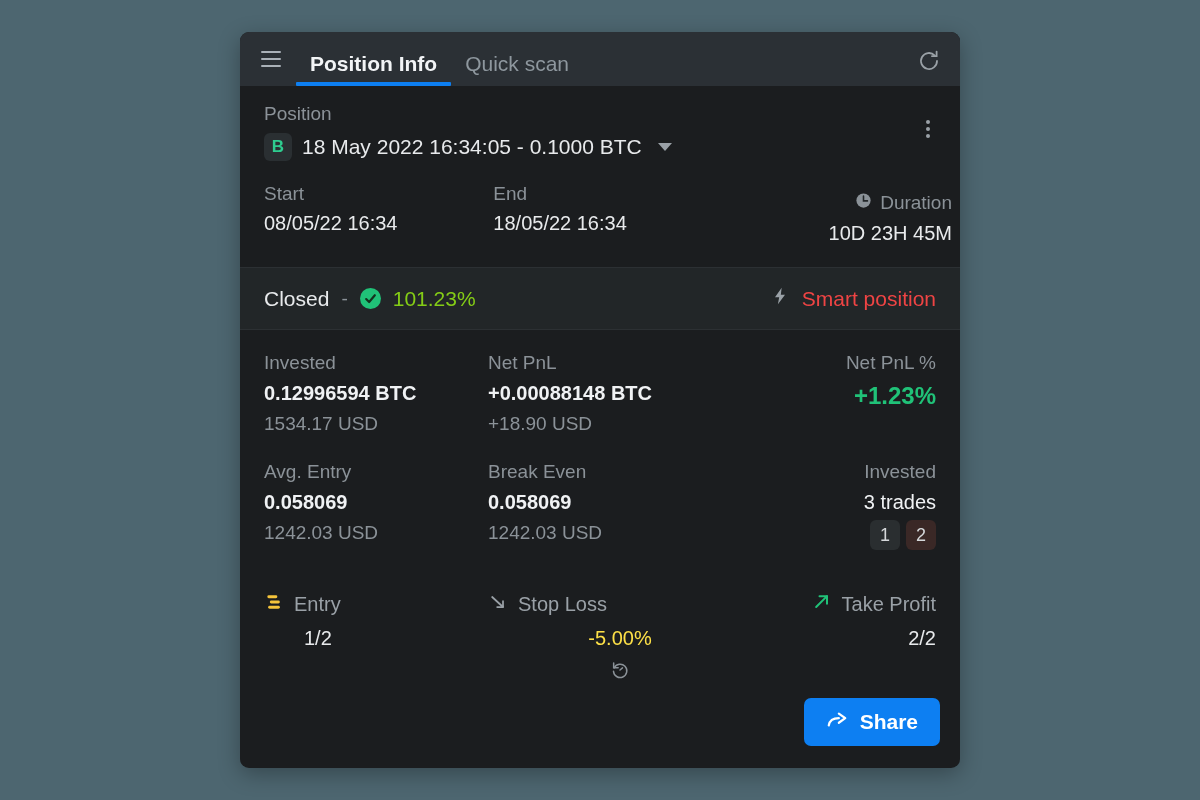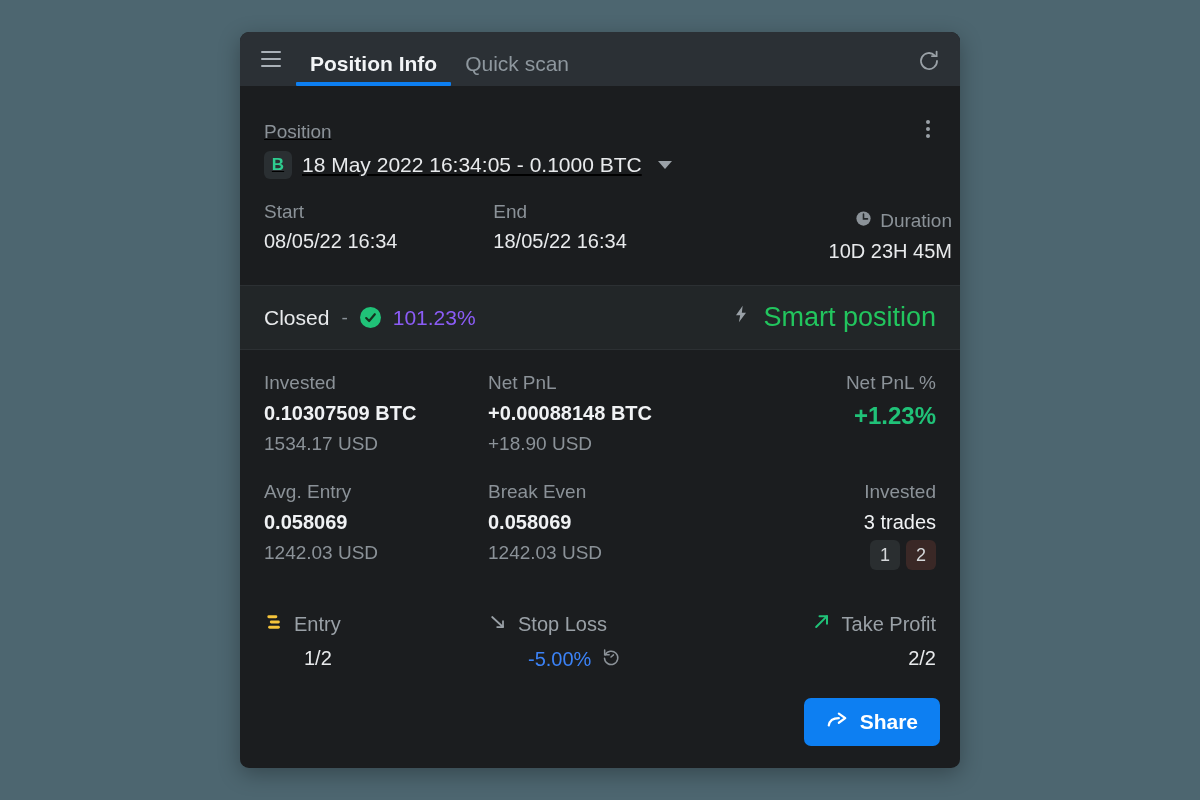--- a/index.html
+++ b/index.html
@@ -52,21 +52,21 @@
   }
   .refresh {
     position: absolute; right: 16px; top: 14px;
     width: 30px; height: 30px; cursor: pointer;
     display: flex; align-items: center; justify-content: center;
   }
 
   
   .body { flex: 1; display: flex; flex-direction: column; }
 
-  .pos-block { padding: 35px 24px 18px 24px; position: relative; text-decoration: underline; }
+  .pos-block { padding: 17px 24px 18px 24px; position: relative; }
   .lbl { font-size: 19px; color: #8b9298; }
   .pos-line { display: flex; align-items: center; gap: 10px; margin-top: 8px; }
   .bbadge {
     width: 28px; height: 28px; border-radius: 6px;
     background: #2a2f32; color: #2ecc8f;
     font-size: 17px; font-weight: bold;
     display: flex; align-items: center; justify-content: center;
   }
   .pos-text { font-size: 21px; color: #e8eaec; }
   .caret {
@@ -95,22 +95,22 @@
     padding: 16px 24px;
     display: flex; align-items: center; justify-content: space-between;
   }
   .status-left { display: flex; align-items: center; gap: 12px; }
   .status-word { font-size: 21px; color: #e8eaec; }
   .dash { font-size: 19px; color: #8b9298; }
   .chk {
     width: 21px; height: 21px; border-radius: 50%;
     background: #20c278; display: flex; align-items: center; justify-content: center;
   }
-  .pct { font-size: 21px; color: #8b5cf6; }
-  .smart { display: flex; align-items: center; gap: 12px; font-size: 27px; color: #22c55e; }
+  .pct { font-size: 21px; color: #84cc16; }
+  .smart { display: flex; align-items: center; gap: 12px; font-size: 21px; color: #ef4444; }
 
   .stats { padding: 22px 24px 6px 24px; }
   .srow { display: grid; grid-template-columns: 1fr 1fr 1fr; margin-bottom: 26px; }
   .s-lbl { font-size: 19px; color: #8b9298; }
   .s-main { font-size: 20px; color: #f0f2f4; font-weight: bold; margin-top: 8px; }
   .s-main.plain { font-weight: normal; }
   .s-sub { font-size: 19px; color: #8b9298; margin-top: 8px; }
   .s-pnl { font-size: 24px; color: #20c278; font-weight: bold; margin-top: 8px; }
   .badges { display: flex; gap: 6px; justify-content: flex-end; margin-top: 6px; }
   .mini {
@@ -118,21 +118,21 @@
     display: flex; align-items: center; justify-content: center;
     font-size: 18px; color: #d5d8da; cursor: pointer;
   }
   .mini.neutral { background: #2a2e30; }
   .mini.danger { background: #3a2826; }
 
   .orders { display: grid; grid-template-columns: 1fr 1fr 1fr; padding: 10px 24px 0 24px; }
   .o-head { display: flex; align-items: center; gap: 10px; font-size: 20px; color: #9aa1a7; }
   .o-head.right { justify-content: flex-end; }
   .o-val { font-size: 20px; color: #e8eaec; margin-top: 10px; display: flex; align-items: center; gap: 10px; }
-  .o-val.sub { color: #3b82f6; }
+  .o-val.sub { color: #fde047; flex-direction: column; }
   .o-val.right { justify-content: flex-end; }
   .o-val.indent { padding-left: 40px; }
 
   .footer { flex: 1; display: flex; align-items: flex-end; justify-content: flex-end; padding: 0 20px 22px 24px; }
   .share {
     background: #0d7ff2; color: #fff;
     border: none; border-radius: 7px;
     height: 48px; padding: 0 22px;
     font-size: 21px; font-weight: bold;
     font-family: "Liberation Sans", sans-serif;
@@ -225,21 +225,21 @@
             </svg>
           </span>
           <span>Smart position</span>
         </div>
       </div>
 
       <div class="stats">
         <div class="srow">
           <div>
             <div class="s-lbl">Invested</div>
-            <div class="s-main">0.10307509 BTC</div>
+            <div class="s-main">0.12996594 BTC</div>
             <div class="s-sub">1534.17 USD</div>
           </div>
           <div>
             <div class="s-lbl">Net PnL</div>
             <div class="s-main">+0.00088148 BTC</div>
             <div class="s-sub">+18.90 USD</div>
           </div>
           <div class="col-r">
             <div class="s-lbl">Net PnL %</div>
             <div class="s-pnl">+1.23%</div>

